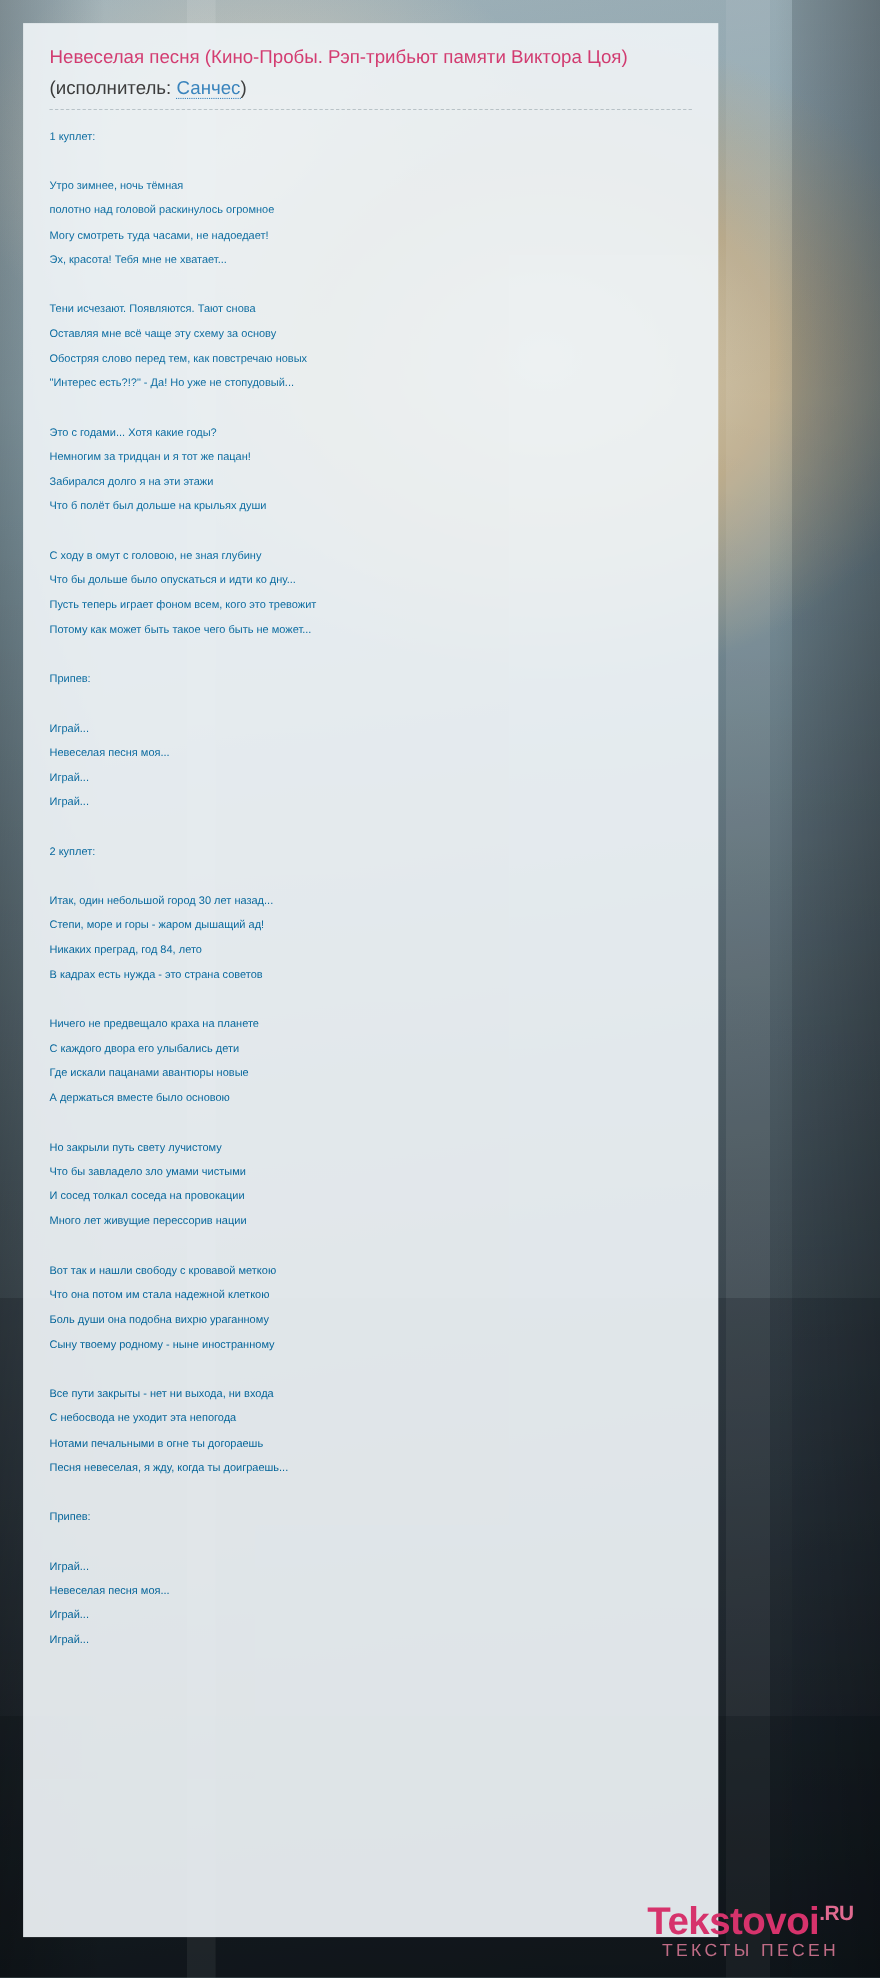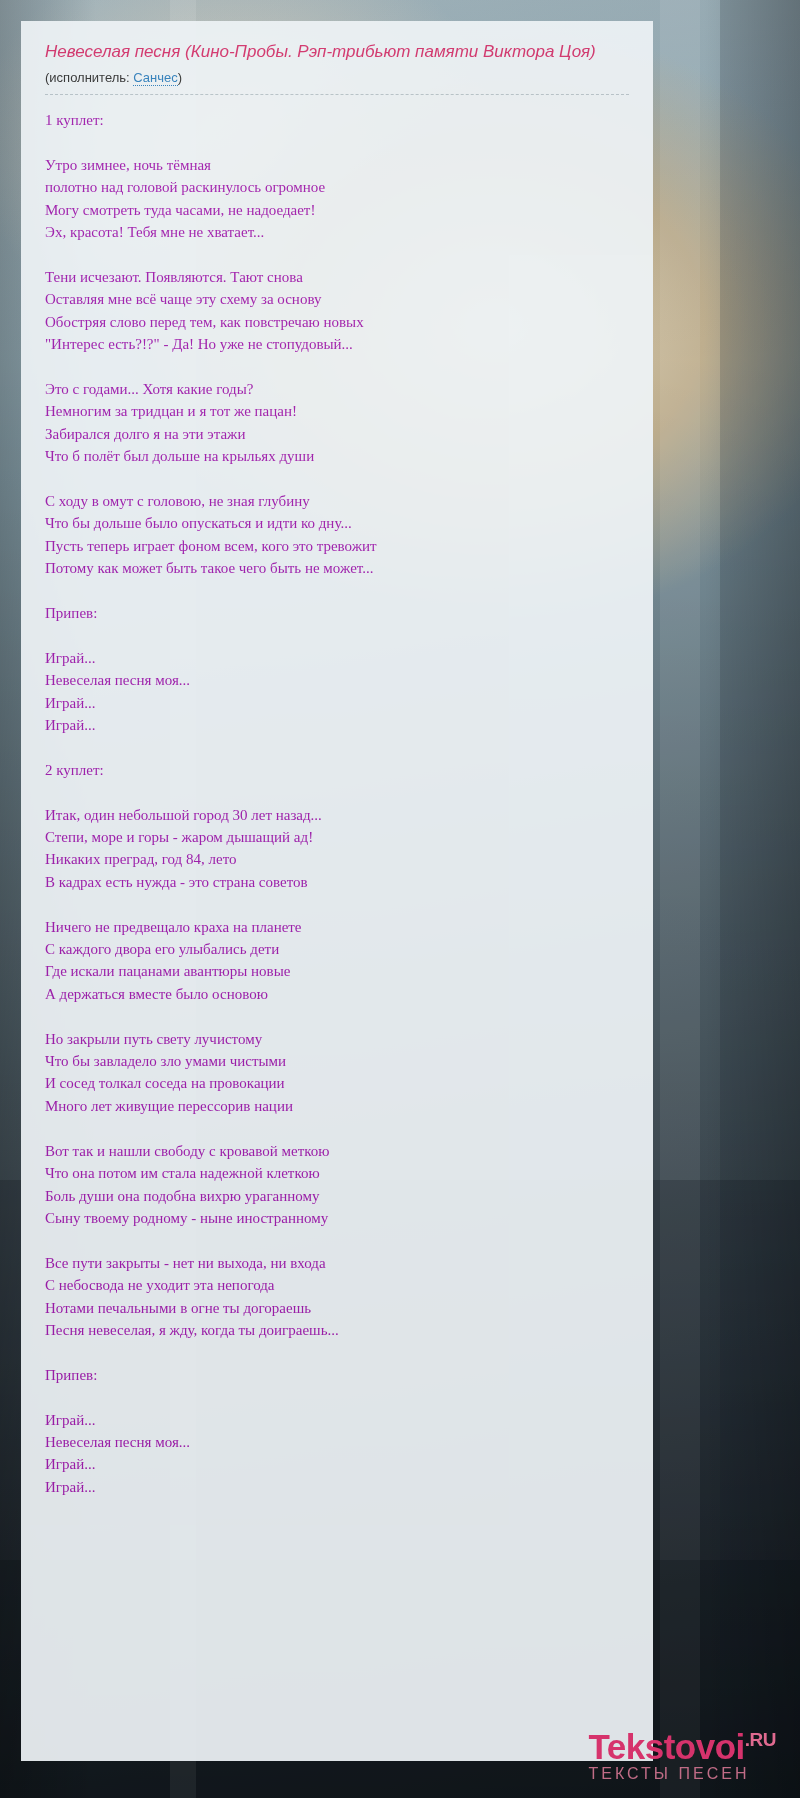--- a/index.html
+++ b/index.html
@@ -55,48 +55,48 @@
     opacity: 0.93;
     padding: 18px 24px 26px 24px;
     box-sizing: border-box;
   }
   .song-title {
     color: #d6336c;
     font-size: 17px;
     line-height: 25px;
     margin: 0 0 6px 0;
     font-weight: normal;
-    font-style: italic;
   }
   .performer-line {
-    font-size: 13px;
+    font-size: 17px;
     color: #333;
     padding-bottom: 9px;
     border-bottom: 1px dashed #b9c4ca;
     margin-bottom: 14px;
   }
   .performer-link {
     color: #2f7fbd;
     text-decoration: none;
     border-bottom: 1px dotted #2f7fbd;
     cursor: pointer;
   }
   .lyrics {
-    font-size: 15px;
+    font-size: 10px;
     line-height: 22.4px;
-    color: #a21caf;
+    color: #0369a1;
     white-space: pre-wrap;
-    font-family: Liberation Serif, serif;
+    font-family: Liberation Sans, sans-serif;
   }
 
   
   .logo {
     position: absolute;
     right: 24px;
     bottom: 16px;
+    text-align: center;
     line-height: 1;
     user-select: none;
   }
   .logo-main {
     font-size: 35px;
     font-weight: bold;
     color: #d6336c;
     letter-spacing: -0.5px;
   }
   .logo-main .ru {

